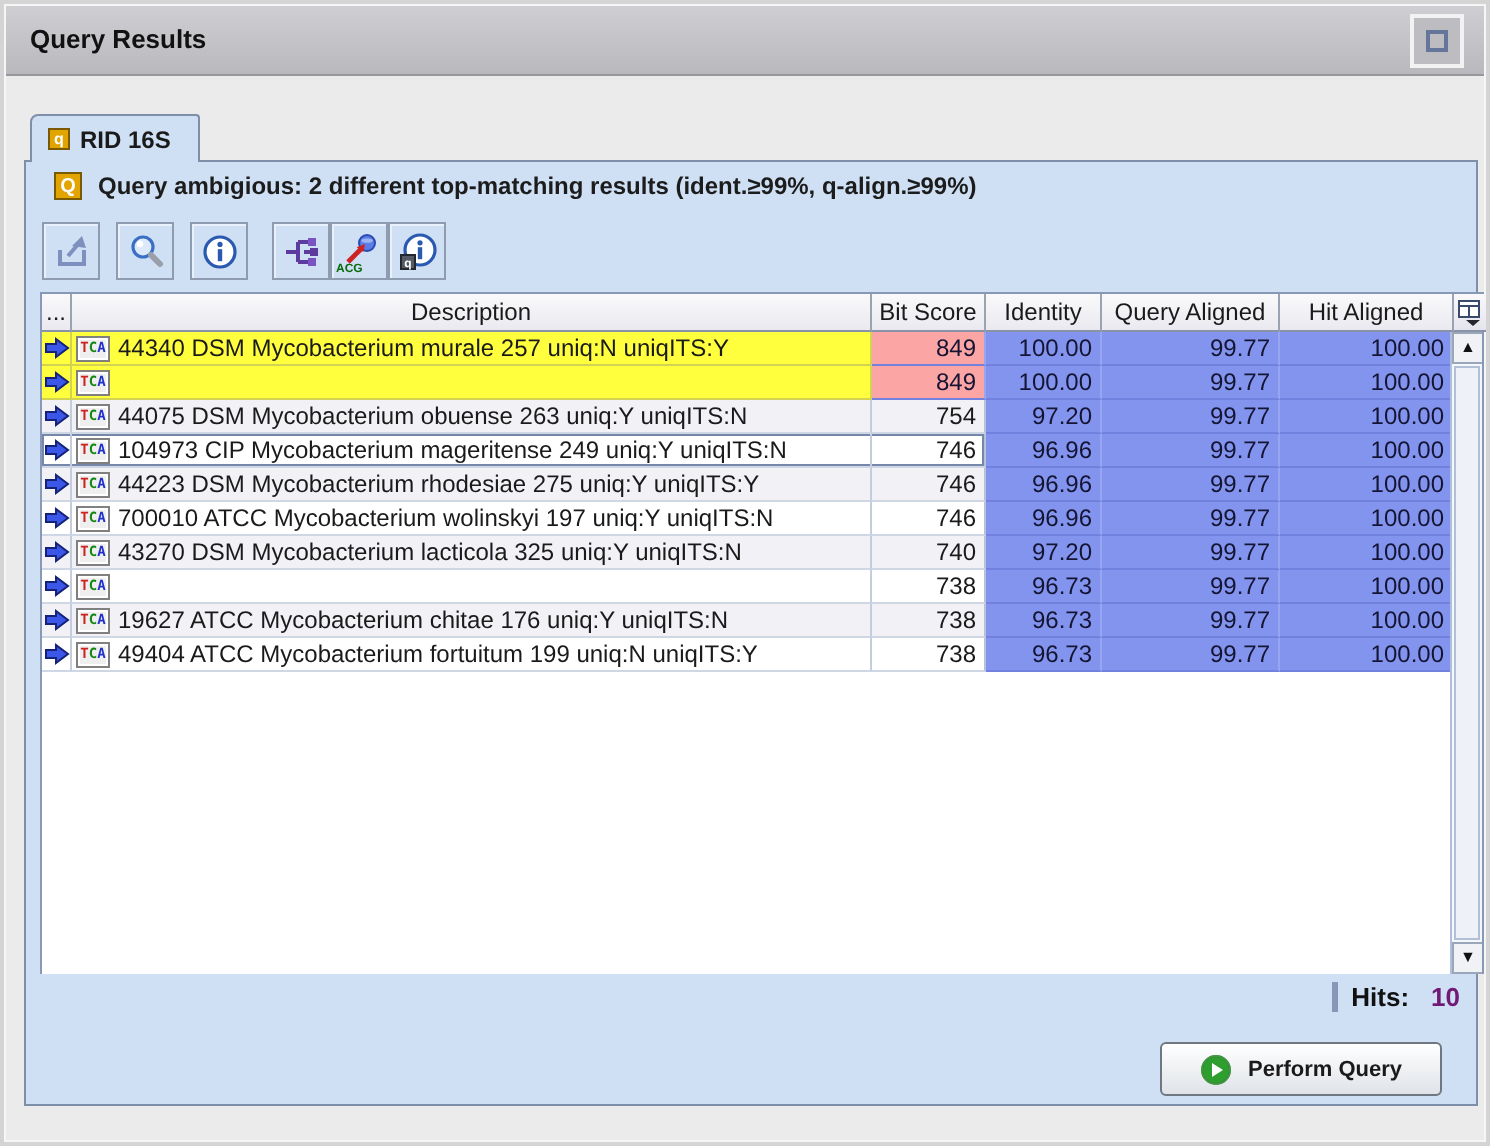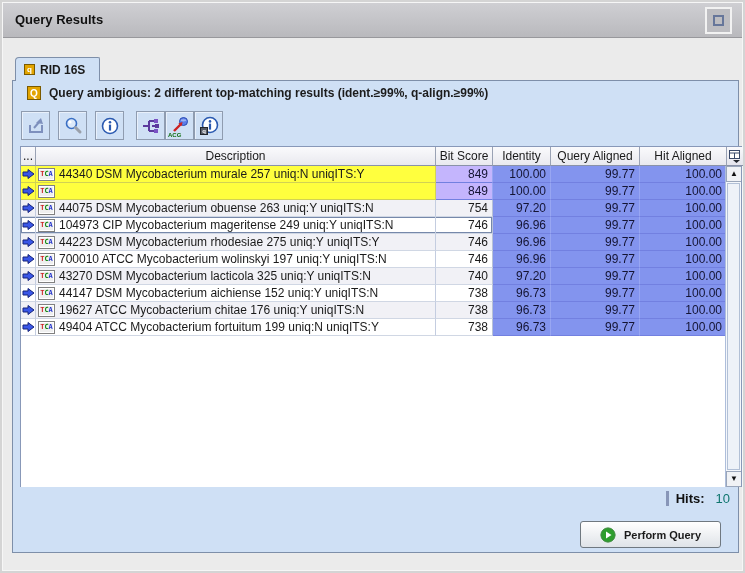--- a/index.html
+++ b/index.html
@@ -106,21 +106,21 @@
   .c-bit   { width:57px; flex:0 0 auto; text-align:right; padding-right:4px;
              border-right:1px solid #b8c2d6; border-bottom:1px solid #d0d7e4; }
   .c-blue  { background:#8394ee; border-right:1px solid #98a6f2; border-bottom:1px solid #7280e0;
              text-align:right; padding-right:4px; color:#141433; flex:0 0 auto; }
   .c-ident { width:58px; }
   .c-qal   { width:89px; }
   .c-hal   { width:87px; }
 
   .row.hl-yellow, .row.hl-yellow:nth-child(odd) { background:#ffff3e; }
   .row.hl-yellow .c-arrow, .row.hl-yellow .c-desc { border-color:#d2d253 #d2d253; }
-  .row.bit-blue .c-bit { background:#c4b5fd; border-right:1px solid #98a6f2; border-bottom:1px solid #7280e0; color:#141433; }
+  .row.bit-blue .c-bit { background:#fca5a5; border-right:1px solid #98a6f2; border-bottom:1px solid #7280e0; color:#141433; }
 
   .row.focused .c-arrow { box-shadow: inset 0 1px 0 #7688aa, inset 0 -1px 0 #7688aa, inset 1px 0 0 #7688aa; }
   .row.focused .c-desc  { box-shadow: inset 0 1px 0 #7688aa, inset 0 -1px 0 #7688aa; }
   .row.focused .c-bit   { box-shadow: inset 0 1px 0 #7688aa, inset 0 -1px 0 #7688aa, inset -1px 0 0 #7688aa; }
 
   .tca-icon {
     width:17px; height:13px; flex:0 0 auto;
     background:#efefef; border:1px solid #808080; box-shadow: inset 0 0 0 1px #ffffff;
     display:flex; align-items:center; justify-content:center; gap:0;
     font-size:7px; font-weight:bold; font-family:"DejaVu Sans Mono", monospace;
@@ -135,21 +135,21 @@
   .sb-btn { position:absolute; left:0; width:16px; height:16px; background:#f0f2f5;
             border:1px solid #9aa6ba; font-size:8px; line-height:14px; text-align:center; color:#111; }
   .sb-up { top:0; } .sb-down { bottom:0; }
   .sb-thumb { position:absolute; left:1px; top:17px; width:13px; bottom:17px;
               background:#eef2f8; border:1px solid #b2c0d6; }
 
   
   .hits-line { position:absolute; right:8px; top:410px; display:flex; align-items:center; gap:7px; }
   .hits-sep { width:3px; height:15px; background:#8896b8; }
   .hits-label { font-size:13px; font-weight:bold; color:#111; }
-  .hits-value { font-size:13px; font-weight:normal; color:#0f766e; margin-left:4px; }
+  .hits-value { font-size:13px; font-weight:bold; color:#701a75; margin-left:4px; }
 
   .perform-btn {
     position:absolute; left:567px; top:440px; width:141px; height:27px;
     background:linear-gradient(#ffffff,#dfe3e8); border:1px solid #6f7880; border-radius:3px;
     display:flex; align-items:center; justify-content:center; gap:8px;
     font-size:11px; font-weight:bold; color:#1a1a1a; cursor:default;
   }
 </style>
 </head>
 <body>
@@ -383,21 +383,20 @@
               <svg width="13" height="12" viewBox="0 0 13 12">
                   <path d="M1 4 h5 V1.5 L12 6 6 10.5 V8 H1 z" fill="#3a57e8" stroke="#14227a" stroke-width="1"></path>
                 </svg>
             </div>
             <div class="cell c-desc">
               <span class="tca-icon">
                   <span class="l0">T</span>
                   <span class="l1">C</span>
                   <span class="l2">A</span>
                 </span>
-              <span class="txt">44147 DSM Mycobacterium aichiense 152 uniq:Y uniqITS:N</span>
             </div>
             <div class="cell c-bit">738</div>
             <div class="cell c-blue c-ident">96.73</div>
             <div class="cell c-blue c-qal">99.77</div>
             <div class="cell c-blue c-hal">100.00</div>
           </div>
             <div class="row">
             <div class="cell c-arrow">
               <svg width="13" height="12" viewBox="0 0 13 12">
                   <path d="M1 4 h5 V1.5 L12 6 6 10.5 V8 H1 z" fill="#3a57e8" stroke="#14227a" stroke-width="1"></path>

